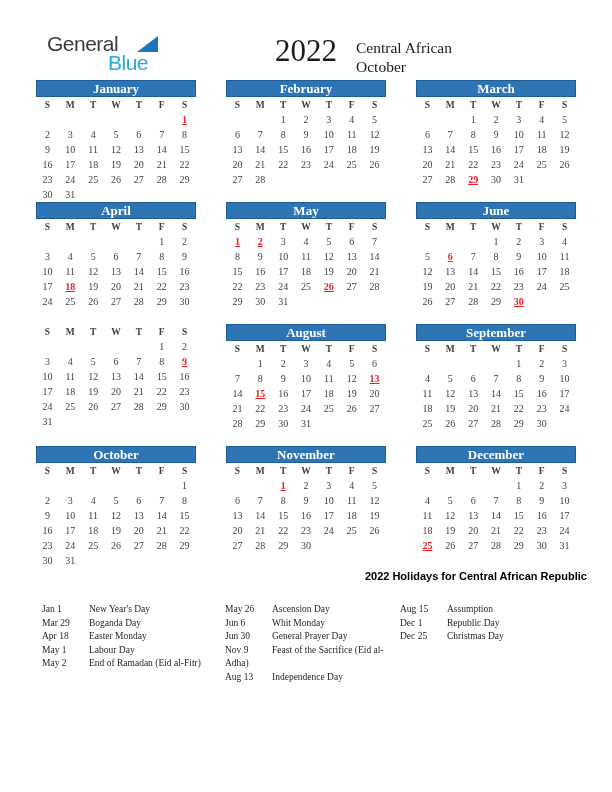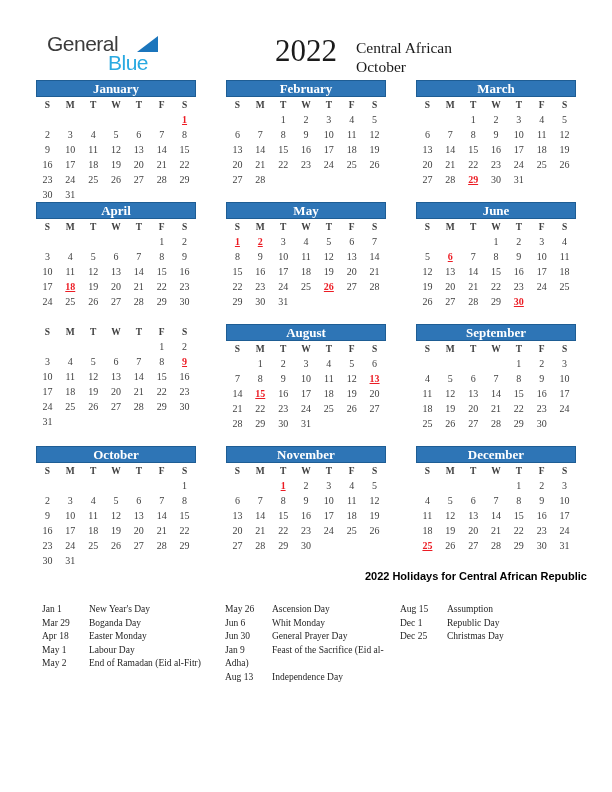--- a/index.html
+++ b/index.html
@@ -773,21 +773,21 @@
         <div class="hol-item"><span class="hol-date">Jan 1</span><span>New Year's Day</span></div>
         <div class="hol-item"><span class="hol-date">Mar 29</span><span>Boganda Day</span></div>
         <div class="hol-item"><span class="hol-date">Apr 18</span><span>Easter Monday</span></div>
         <div class="hol-item"><span class="hol-date">May 1</span><span>Labour Day</span></div>
         <div class="hol-item"><span class="hol-date">May 2</span><span>End of Ramadan (Eid al-Fitr)</span></div>
       </div>
       <div class="hol-col hol-col-1">
         <div class="hol-item"><span class="hol-date">May 26</span><span>Ascension Day</span></div>
         <div class="hol-item"><span class="hol-date">Jun 6</span><span>Whit Monday</span></div>
         <div class="hol-item"><span class="hol-date">Jun 30</span><span>General Prayer Day</span></div>
-        <div class="hol-item"><span class="hol-date">Jan 9</span><span>Feast of the Sacrifice (Eid al-Adha)</span></div>
+        <div class="hol-item"><span class="hol-date">Nov 9</span><span>Feast of the Sacrifice (Eid al-Adha)</span></div>
         <div class="hol-item"><span class="hol-date">Aug 13</span><span>Independence Day</span></div>
       </div>
       <div class="hol-col hol-col-2">
         <div class="hol-item"><span class="hol-date">Aug 15</span><span>Assumption</span></div>
         <div class="hol-item"><span class="hol-date">Dec 1</span><span>Republic Day</span></div>
         <div class="hol-item"><span class="hol-date">Dec 25</span><span>Christmas Day</span></div>
       </div>
     </div>
 </div>
 

